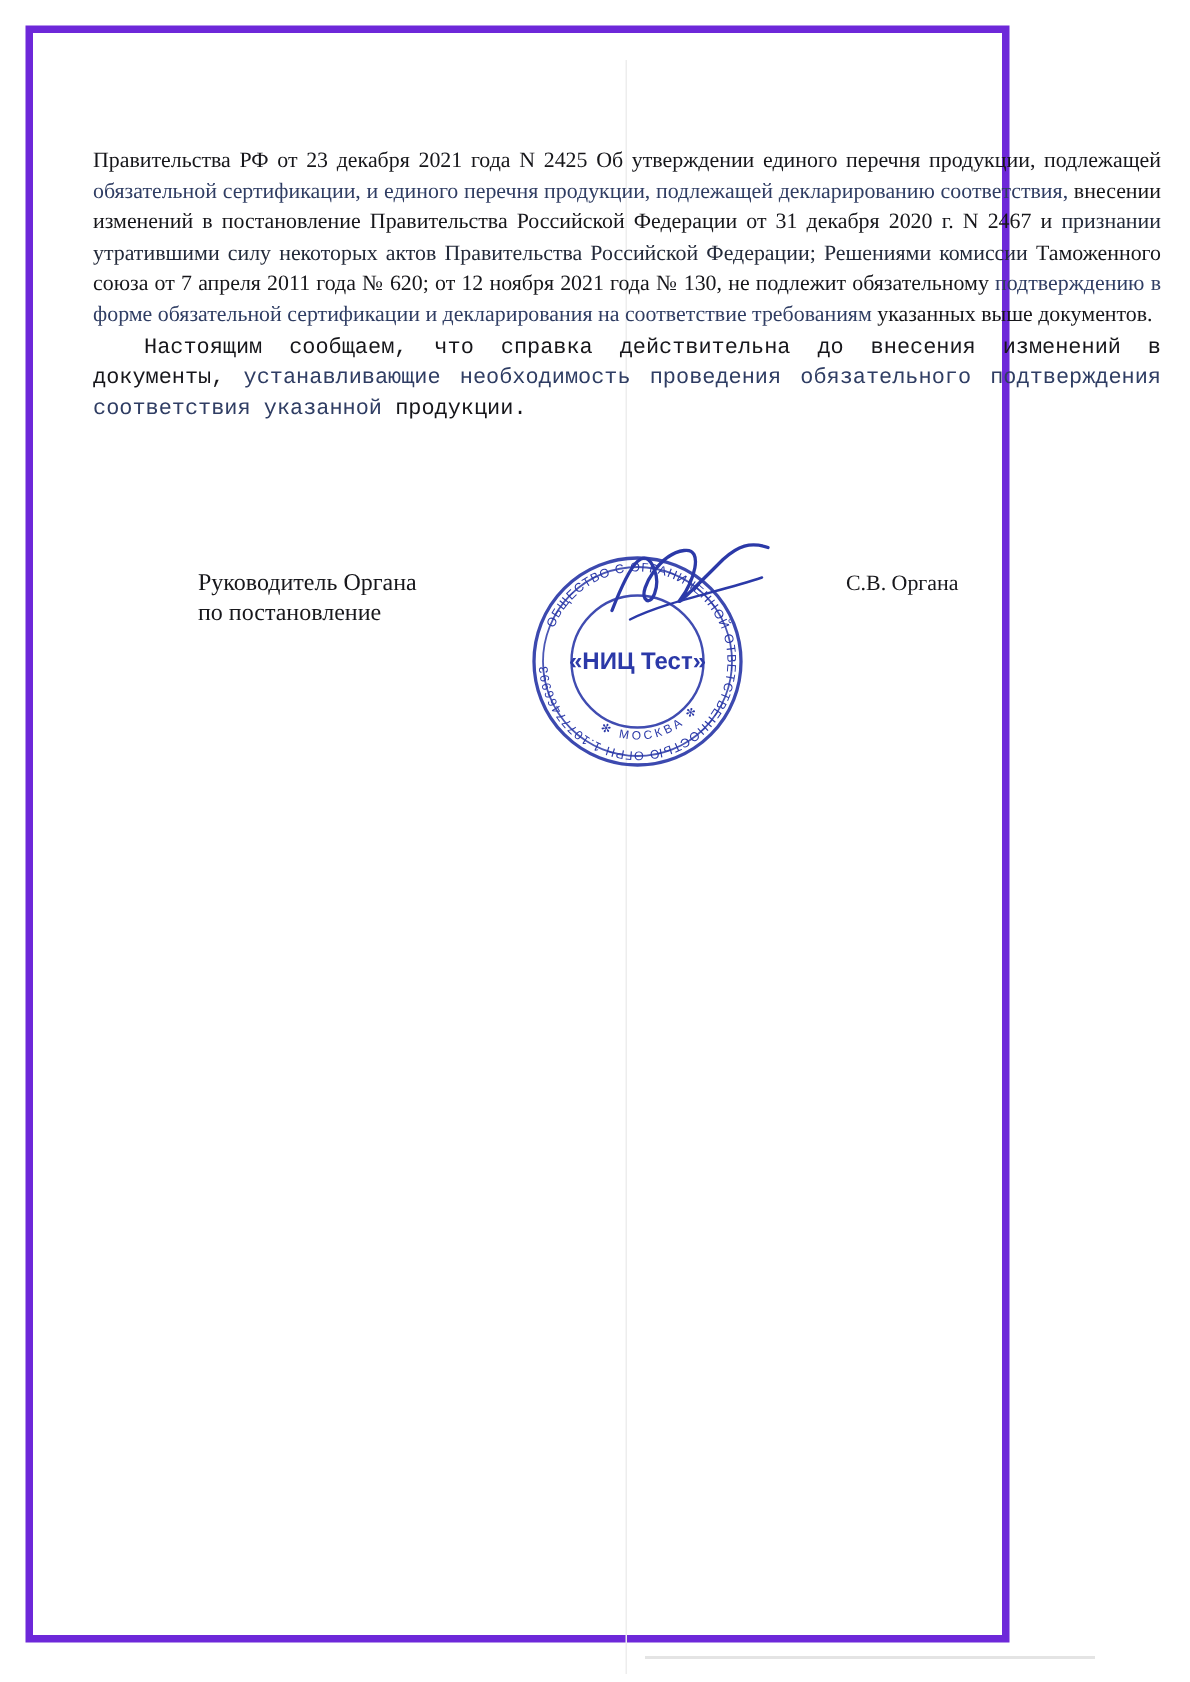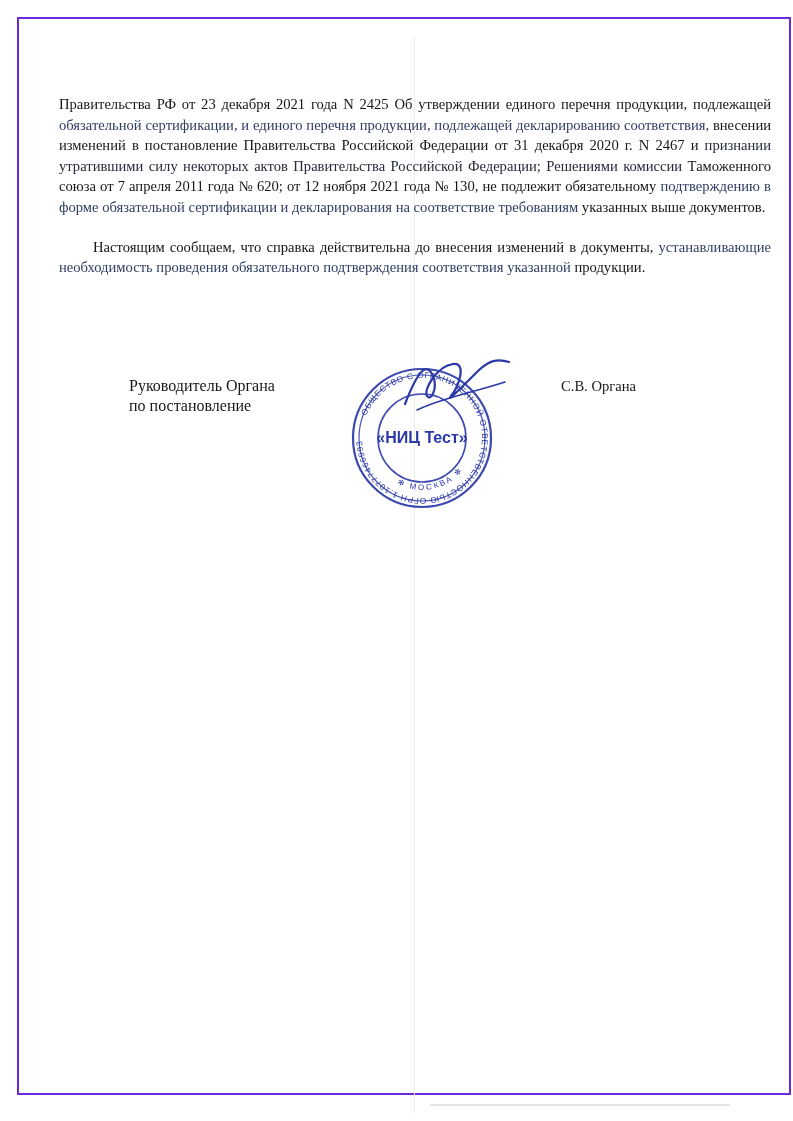--- a/index.html
+++ b/index.html
@@ -14,24 +14,24 @@
     color: #1b1b1b;
     position: relative;
     overflow: hidden;
   }
 
   
   .page-sheet {
     position: absolute;
     left: 17px;
     top: 17px;
-    width: 774px;
+    width: 656px;
     height: 1078px;
     background: #ffffff;
-    border: 2px solid #6d28d9;
+    border: 5px solid #6d28d9;
     box-sizing: border-box;
   }
 
   
   .fold-line {
     position: absolute;
     left: 395px;
     top: 18px;
     width: 1px;
     height: 1076px;
@@ -55,22 +55,23 @@
 
   p.body-par {
     margin: 0 0 0 0;
     font-size: 14.6px;
     line-height: 20.6px;
     text-align: justify;
     text-justify: inter-word;
     color: #1c1c1c;
   }
   p.body-par.second {
-    margin-top: 19px;
+    margin-top: 1px;
     text-indent: 34px;
+    font-family: Liberation Mono, monospace;
   }
 
   
   .ink-dark { color: #16161a; }
   .ink-blue { color: #2f3d63; }
   .ink-mid  { color: #232a3a; }
 
   .signature-block {
     position: absolute;
     left: 70px;

